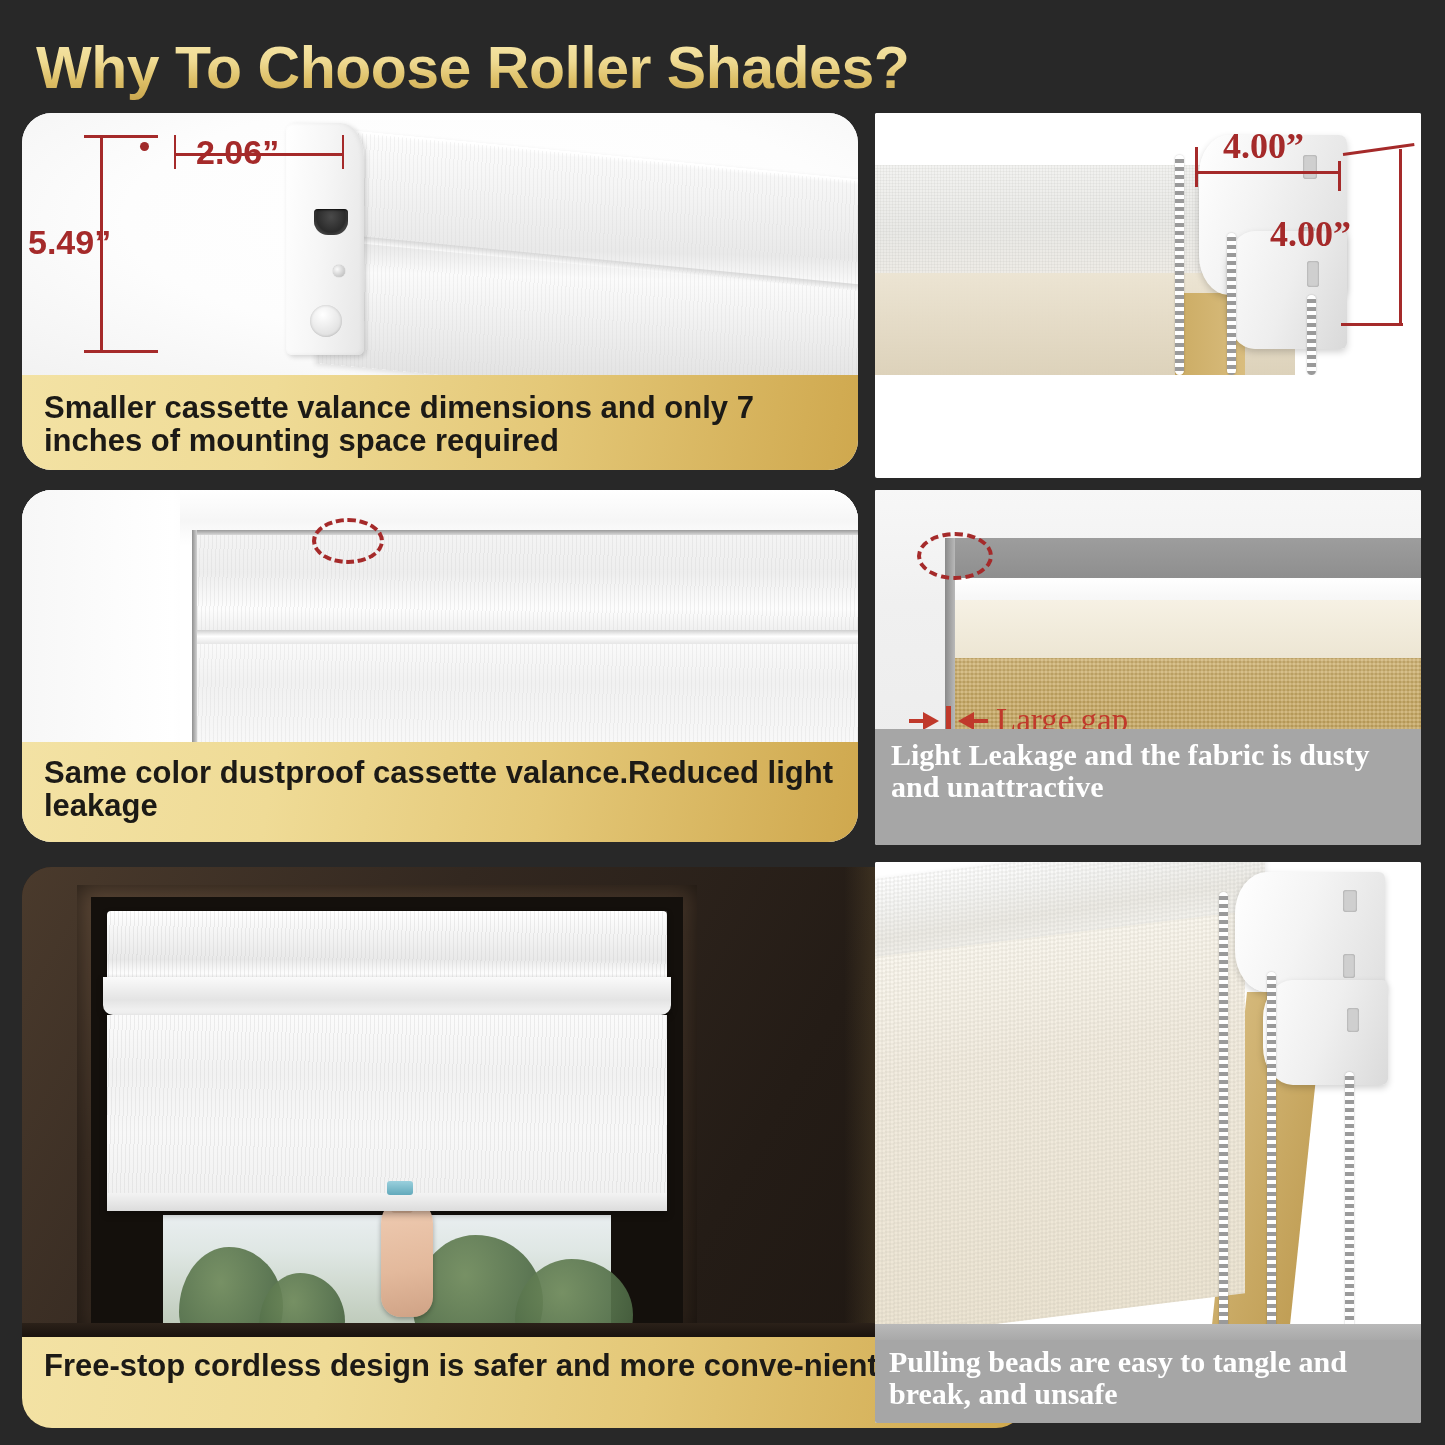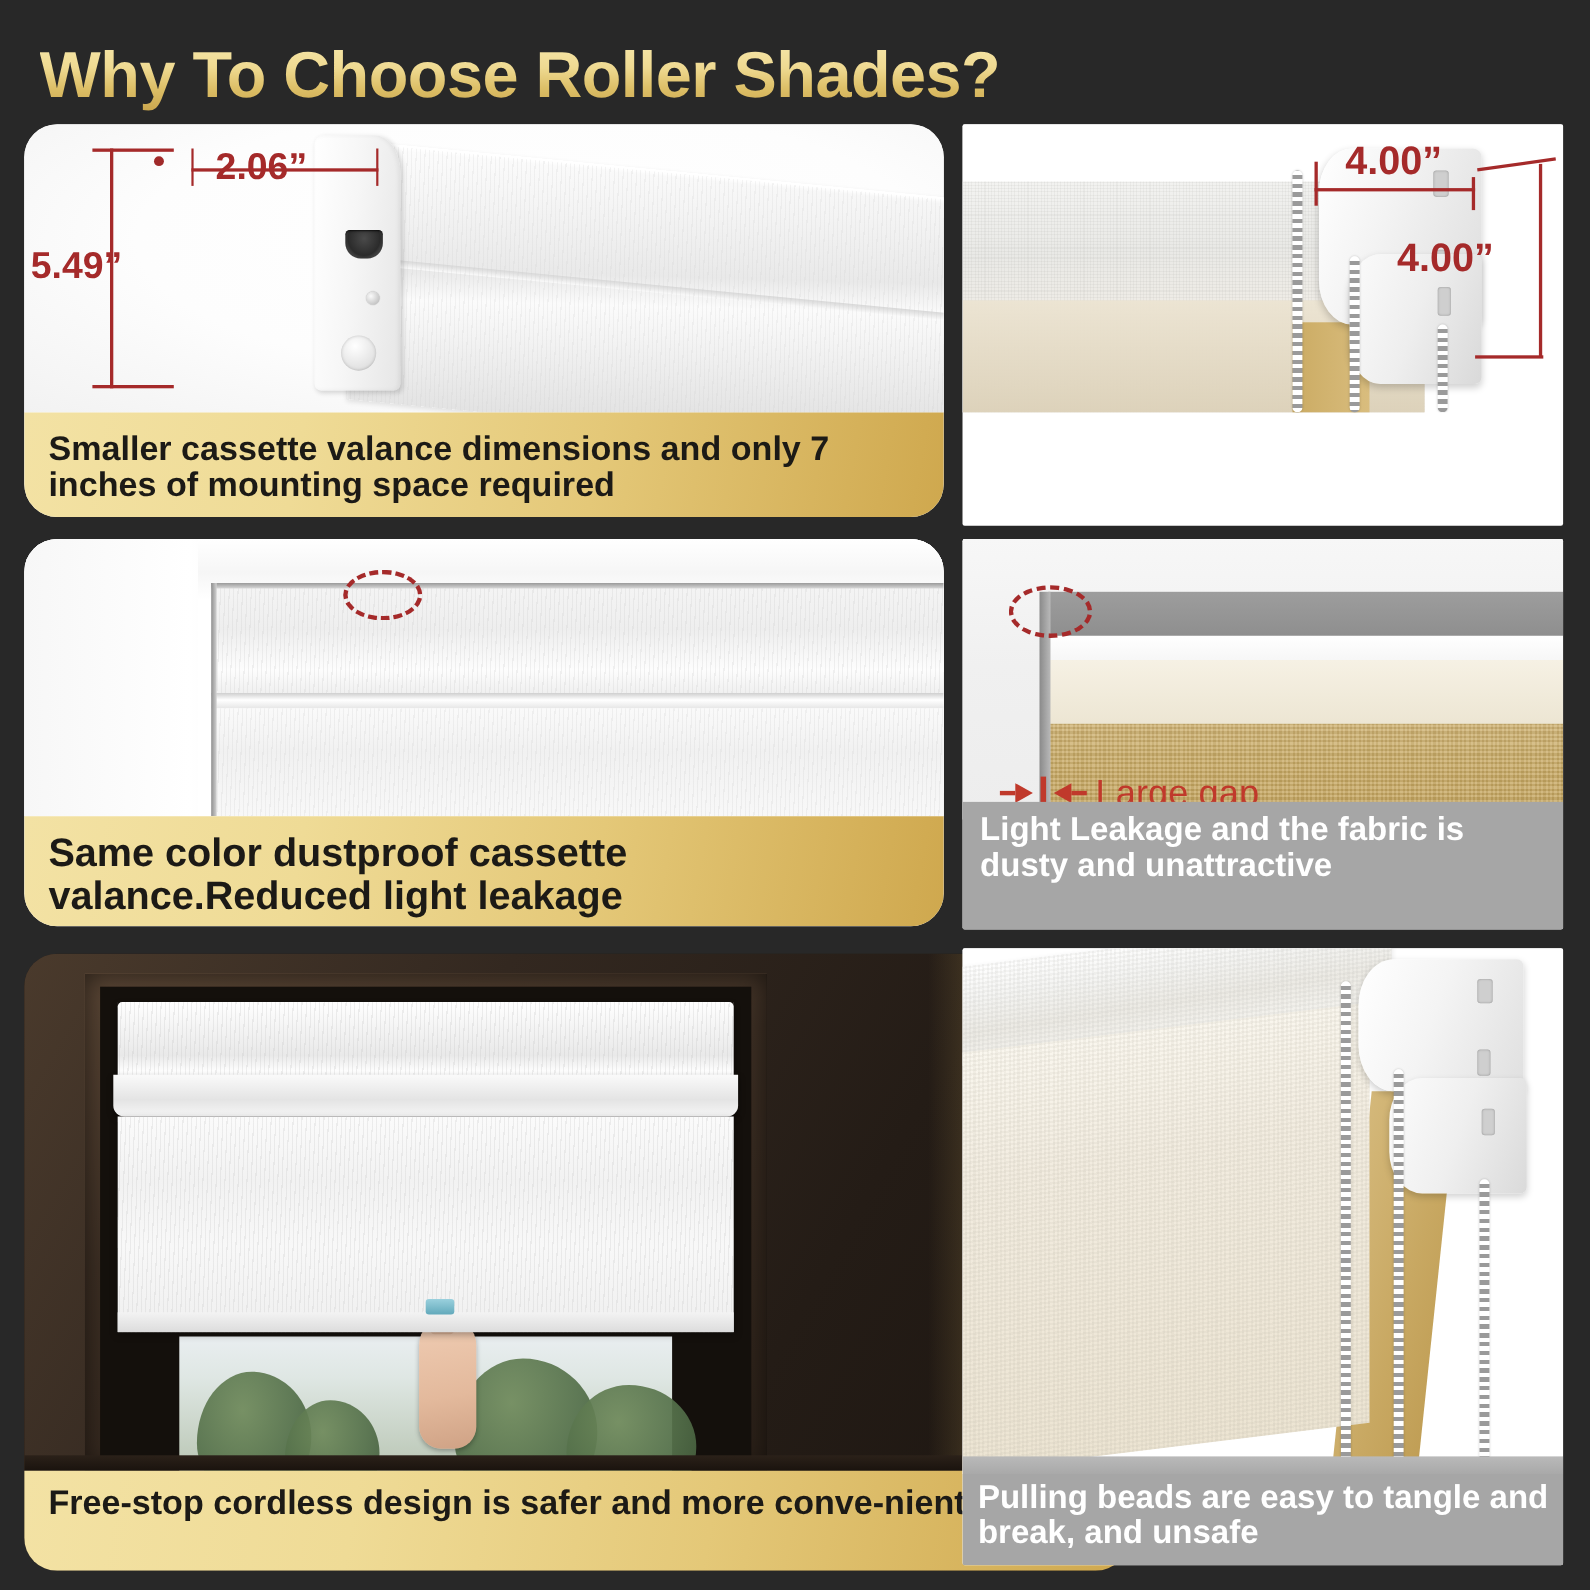--- a/index.html
+++ b/index.html
@@ -22,21 +22,21 @@
     text-shadow:none;
     white-space:nowrap;
     margin-top:12px;
   }
 
   
   .grid{ position:absolute; left:0; top:0; width:1445px; height:1445px; }
 
   .panel{ position:absolute; overflow:hidden; }
   .panel.left{ border-radius:30px; }
-  .panel.right{ border-radius:2px; }
+  .panel.right{ border-radius:2px;font-family:Liberation Serif, serif; }
 
   .photo{ position:absolute; left:0; top:0; width:100%; overflow:hidden; }
 
   
   .cap{ position:absolute; left:0; bottom:0; width:100%;
         display:flex; align-items:flex-start; }
   .cap-good{
     background:linear-gradient(100deg,#f3e2a4 0%,#efdb96 30%,#e4c878 62%,#cfa84e 100%);
     border-bottom-left-radius:22px; border-bottom-right-radius:22px;
   }
@@ -317,21 +317,21 @@
       <div class="w-frame-in"></div>
       <div class="shade-top"></div>
       <div class="shade-rail"></div>
       <div class="shade-bot"></div>
       <div class="topseal"></div>
       <div class="leftseal"></div>
       <div class="ellipse-mark" style="left:290px;top:28px;width:72px;height:46px;"></div>
 
     </div>
     <div class="cap cap-good" style="height:100px;padding:14px 22px 0 22px;">
-      <span style="font-size:36px;">Same color dustproof cassette valance.Reduced light leakage</span>
+      <span style="font-size:31px;">Same color dustproof cassette valance.Reduced light leakage</span>
     </div>
   </div>
 
   <div class="panel right" id="p4">
     <div class="photo">
       <div class="r4-wall"></div>
       <div class="r4-grayband"></div>
       <div class="r4-whitebar"></div>
       <div class="r4-cream"></div>
       <div class="r4-tan"></div>

